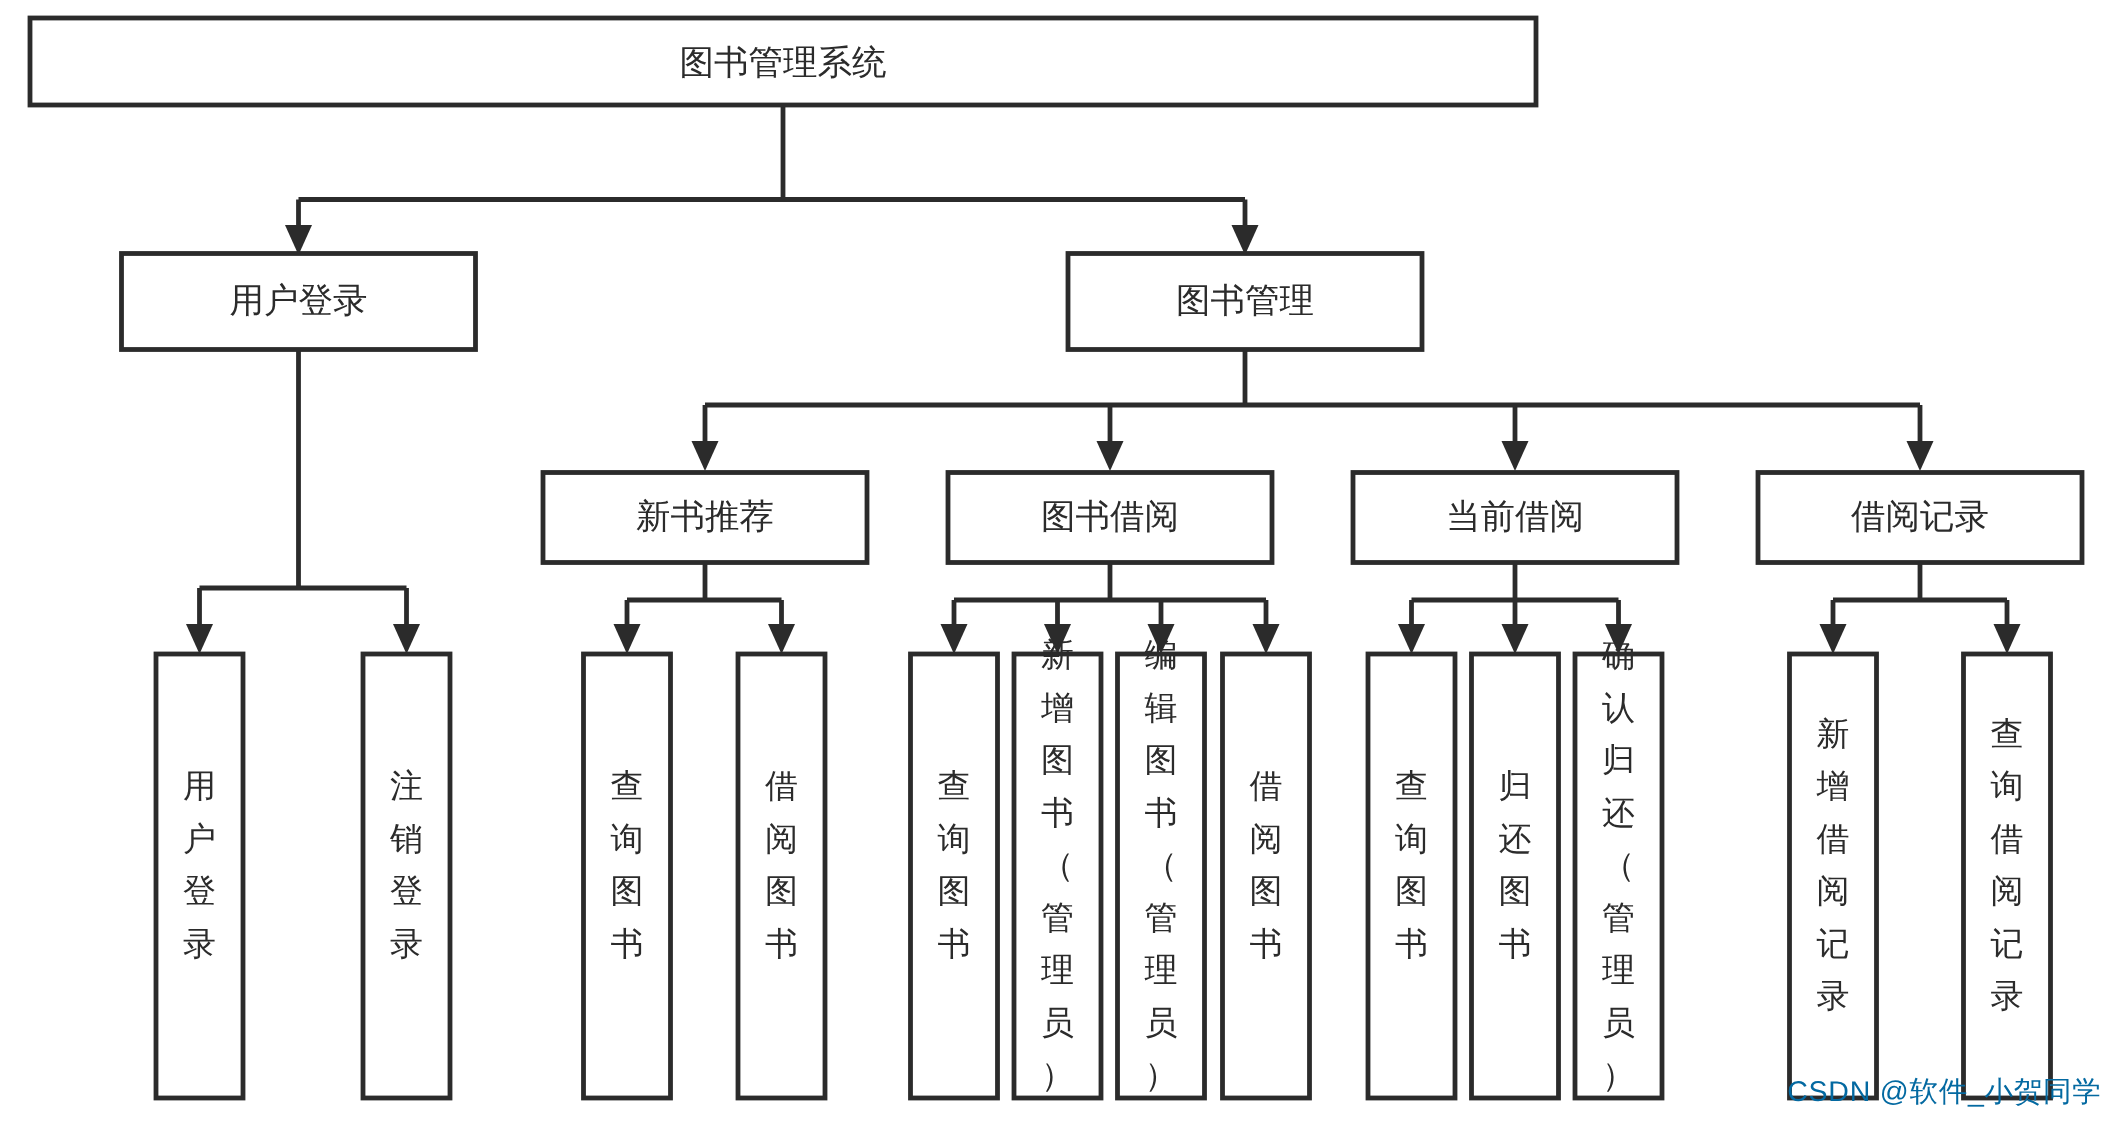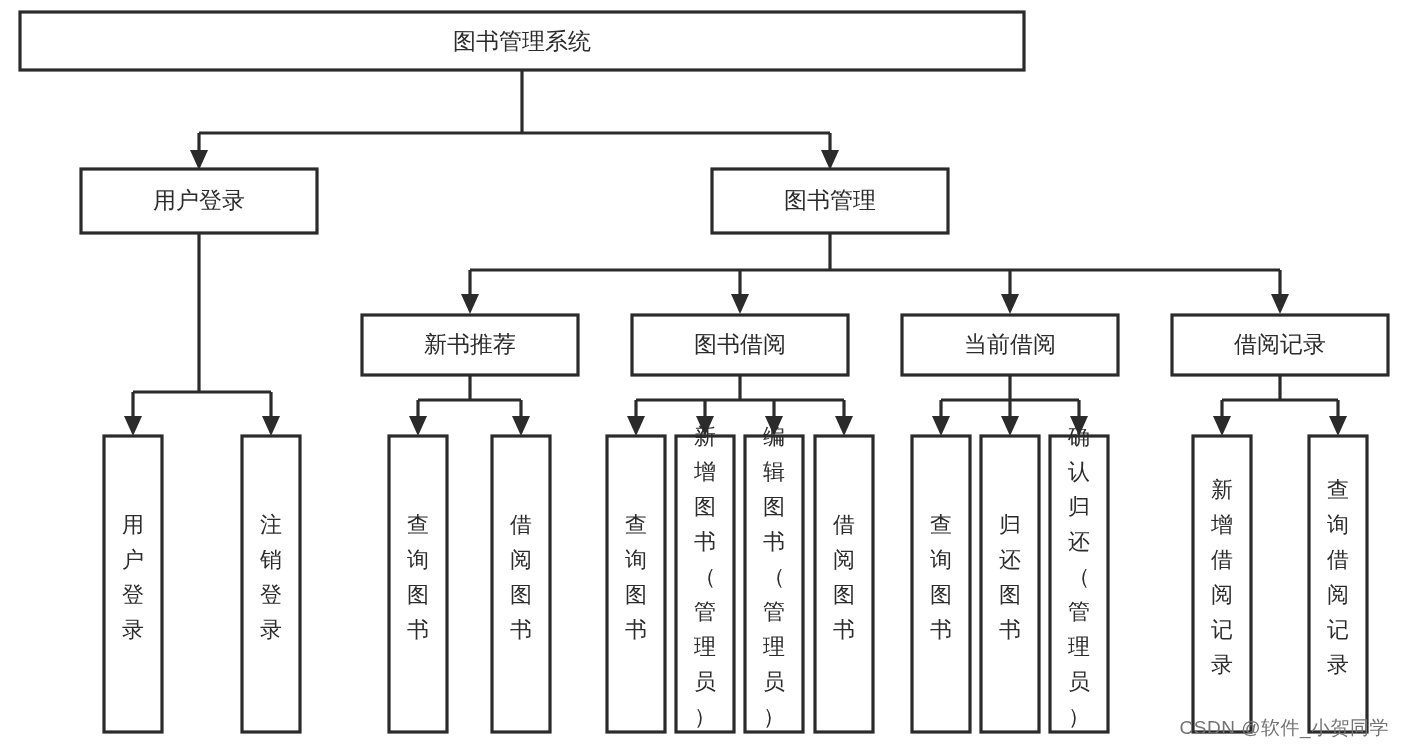--- a/index.html
+++ b/index.html
@@ -51,25 +51,25 @@
     dominant-baseline: middle;
   }
   .node-label-v {
     fill: #2b2b2b;
     font-family: "Liberation Sans", "DejaVu Sans", sans-serif;
     font-size: 22px;
     text-anchor: middle;
   }
   .watermark-text {
     position: absolute;
-    right: 16px;
+    right: 4px;
     bottom: 6px;
     font-family: "Liberation Sans", "DejaVu Sans", sans-serif;
     font-size: 19px;
-    color: #737373;
+    color: #0369a1;
     white-space: nowrap;
     letter-spacing: 0.5px;
     pointer-events: none;
   }
 </style>
 </head>
 <body>
 
 <div id="diagram-root">
   <svg class="diagram-svg" viewBox="0 0 1405 747" xmlns="http://www.w3.org/2000/svg">

